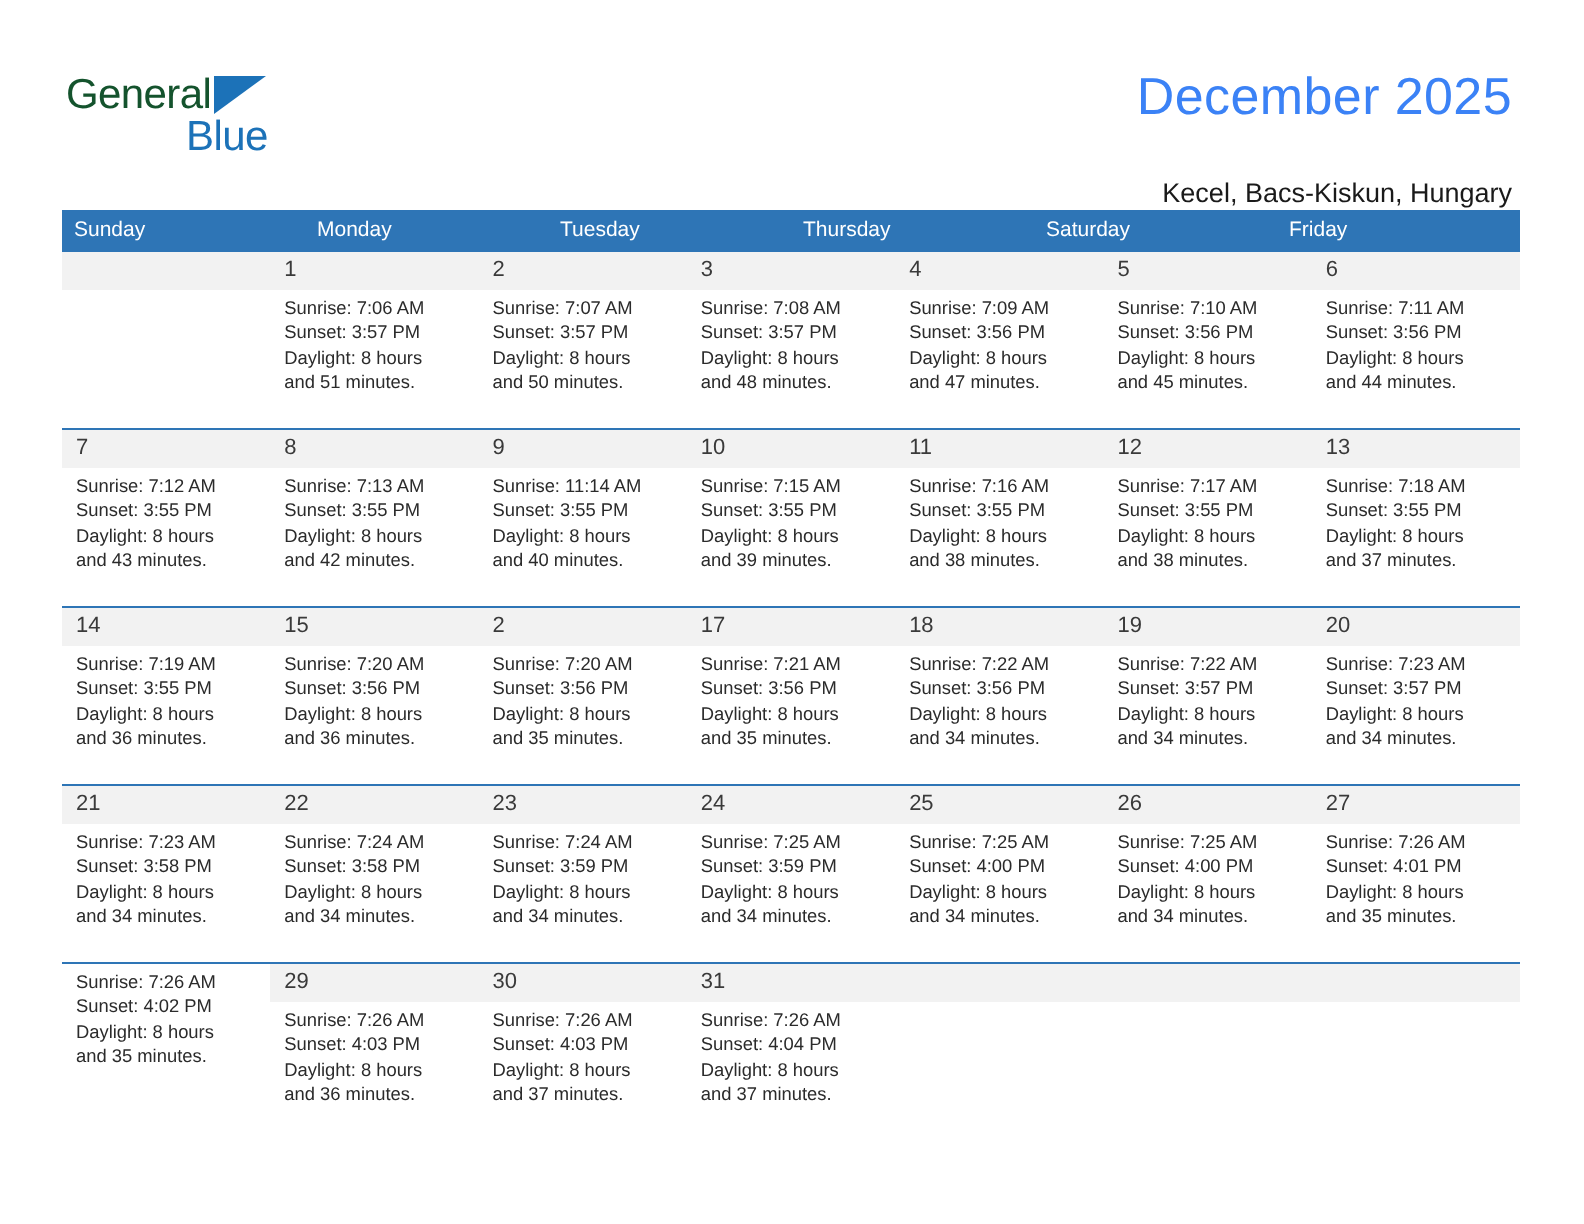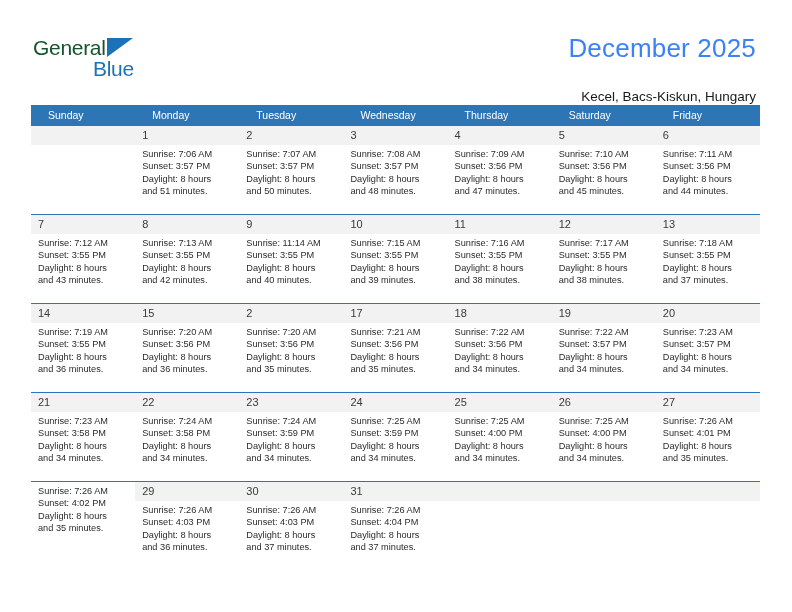--- a/index.html
+++ b/index.html
@@ -92,21 +92,21 @@
     display: flex;
     width: 100%;
     background: #2e75b6;
     height: 21px;
   }
   .weekday {
     flex: 1 1 0;
     color: #ffffff;
     font-size: 10.5px;
     line-height: 21px;
-    padding-left: 17px;
+    padding-left: 6px;
     white-space: nowrap;
     overflow: hidden;
   }
 
   .week {
     display: flex;
     width: 100%;
     border-top: 1.2px solid #2e75b6;
   }
   .week.first { border-top: none; }
@@ -158,21 +158,20 @@
       <div class="cal-subtitle">Kecel, Bacs-Kiskun, Hungary</div>
     </div>
 
   </div>
 
   <div class="calendar">
     <div class="weekday-row" id="weekday-row">
         <div class="weekday">Sunday</div>
         <div class="weekday">Monday</div>
         <div class="weekday">Tuesday</div>
-        <div class="weekday">Wednesday</div>
         <div class="weekday">Thursday</div>
         <div class="weekday">Saturday</div>
         <div class="weekday">Friday</div>
       </div>
     <div id="weeks-container">
         <div class="week first">
           <div class="day-cell empty">
             <div class="day-number"></div>
             <div class="day-body"></div>
           </div>

